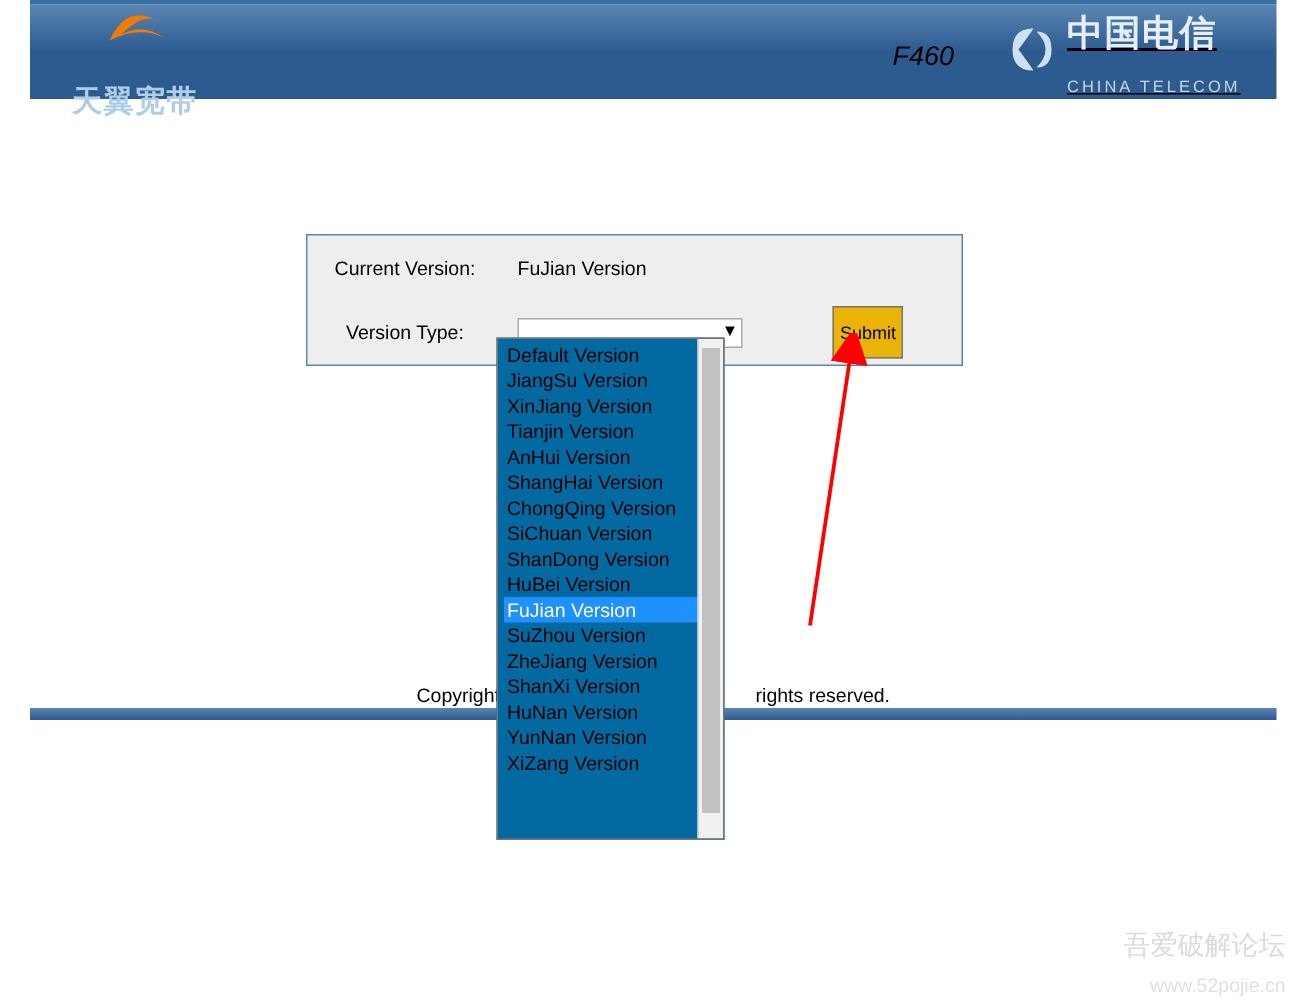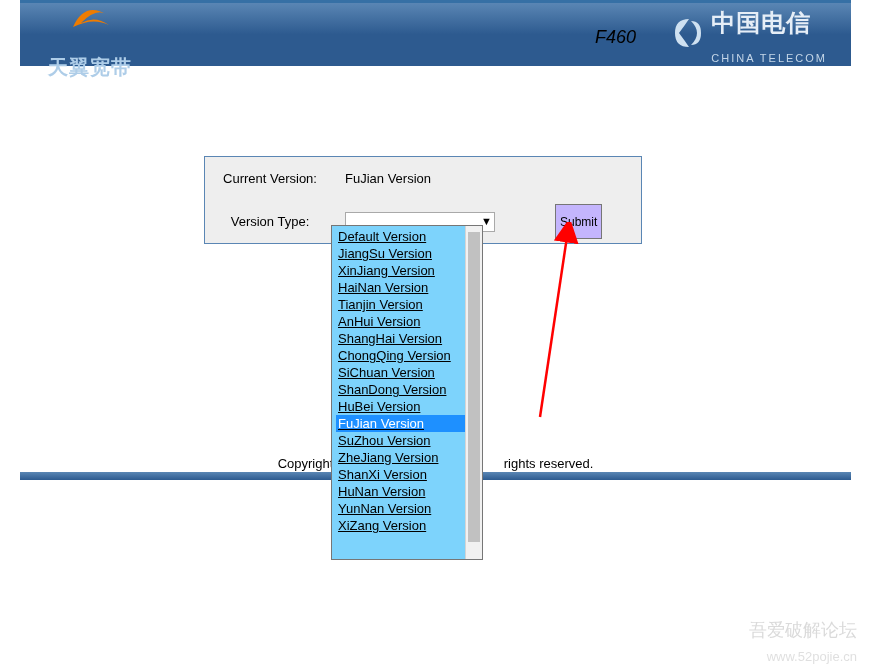--- a/index.html
+++ b/index.html
@@ -48,20 +48,21 @@
     color: #000;
     font-size: 18px;
     font-style: italic;
   }
   .header .ct-block {
     position: absolute;
     right: 24px;
     top: 8px;
     display: flex;
     align-items: center;
+    text-decoration: underline;
   }
   .header .ct-logo {
     color: #cfe1f1;
     font-size: 30px;
     margin-right: 6px;
   }
   .header .ct-text {
     display: flex;
     flex-direction: column;
     line-height: 1;
@@ -116,40 +117,39 @@
   .select-box .arrow {
     position: absolute;
     right: 2px;
     top: 2px;
     font-size: 11px;
     color: #000;
   }
   .submit-btn {
     margin-left: 60px;
     height: 35px;
-    background: #c4b5fd;
+    background: #eab308;
     border: 1px solid #767676;
     font-size: 12px;
     padding: 1px 4px;
     cursor: pointer;
   }
 
   .dropdown {
     position: absolute;
     left: 331px;
     top: 225px;
     width: 152px;
     height: 335px;
-    background: #7dd3fc;
+    background: #0369a1;
     border: 1px solid #767676;
     font-size: 13px;
     line-height: 17px;
     overflow: hidden;
     z-index: 50;
-    text-decoration: underline;
   }
   .dropdown .inner {
     padding: 2px 0 2px 4px;
   }
   .dropdown .opt {
     padding: 0 2px;
     white-space: nowrap;
     cursor: default;
   }
   .dropdown .opt.highlight {
@@ -257,21 +257,20 @@
     </div>
     <button class="submit-btn">Submit</button>
   </div>
 </div>
 
 <div class="dropdown">
   <div class="inner" id="dd-inner">
       <div class="opt">Default Version</div>
       <div class="opt">JiangSu Version</div>
       <div class="opt">XinJiang Version</div>
-      <div class="opt">HaiNan Version</div>
       <div class="opt">Tianjin Version</div>
       <div class="opt">AnHui Version</div>
       <div class="opt">ShangHai Version</div>
       <div class="opt">ChongQing Version</div>
       <div class="opt">SiChuan Version</div>
       <div class="opt">ShanDong Version</div>
       <div class="opt">HuBei Version</div>
       <div class="opt highlight">FuJian Version</div>
       <div class="opt">SuZhou Version</div>
       <div class="opt">ZheJiang Version</div>

